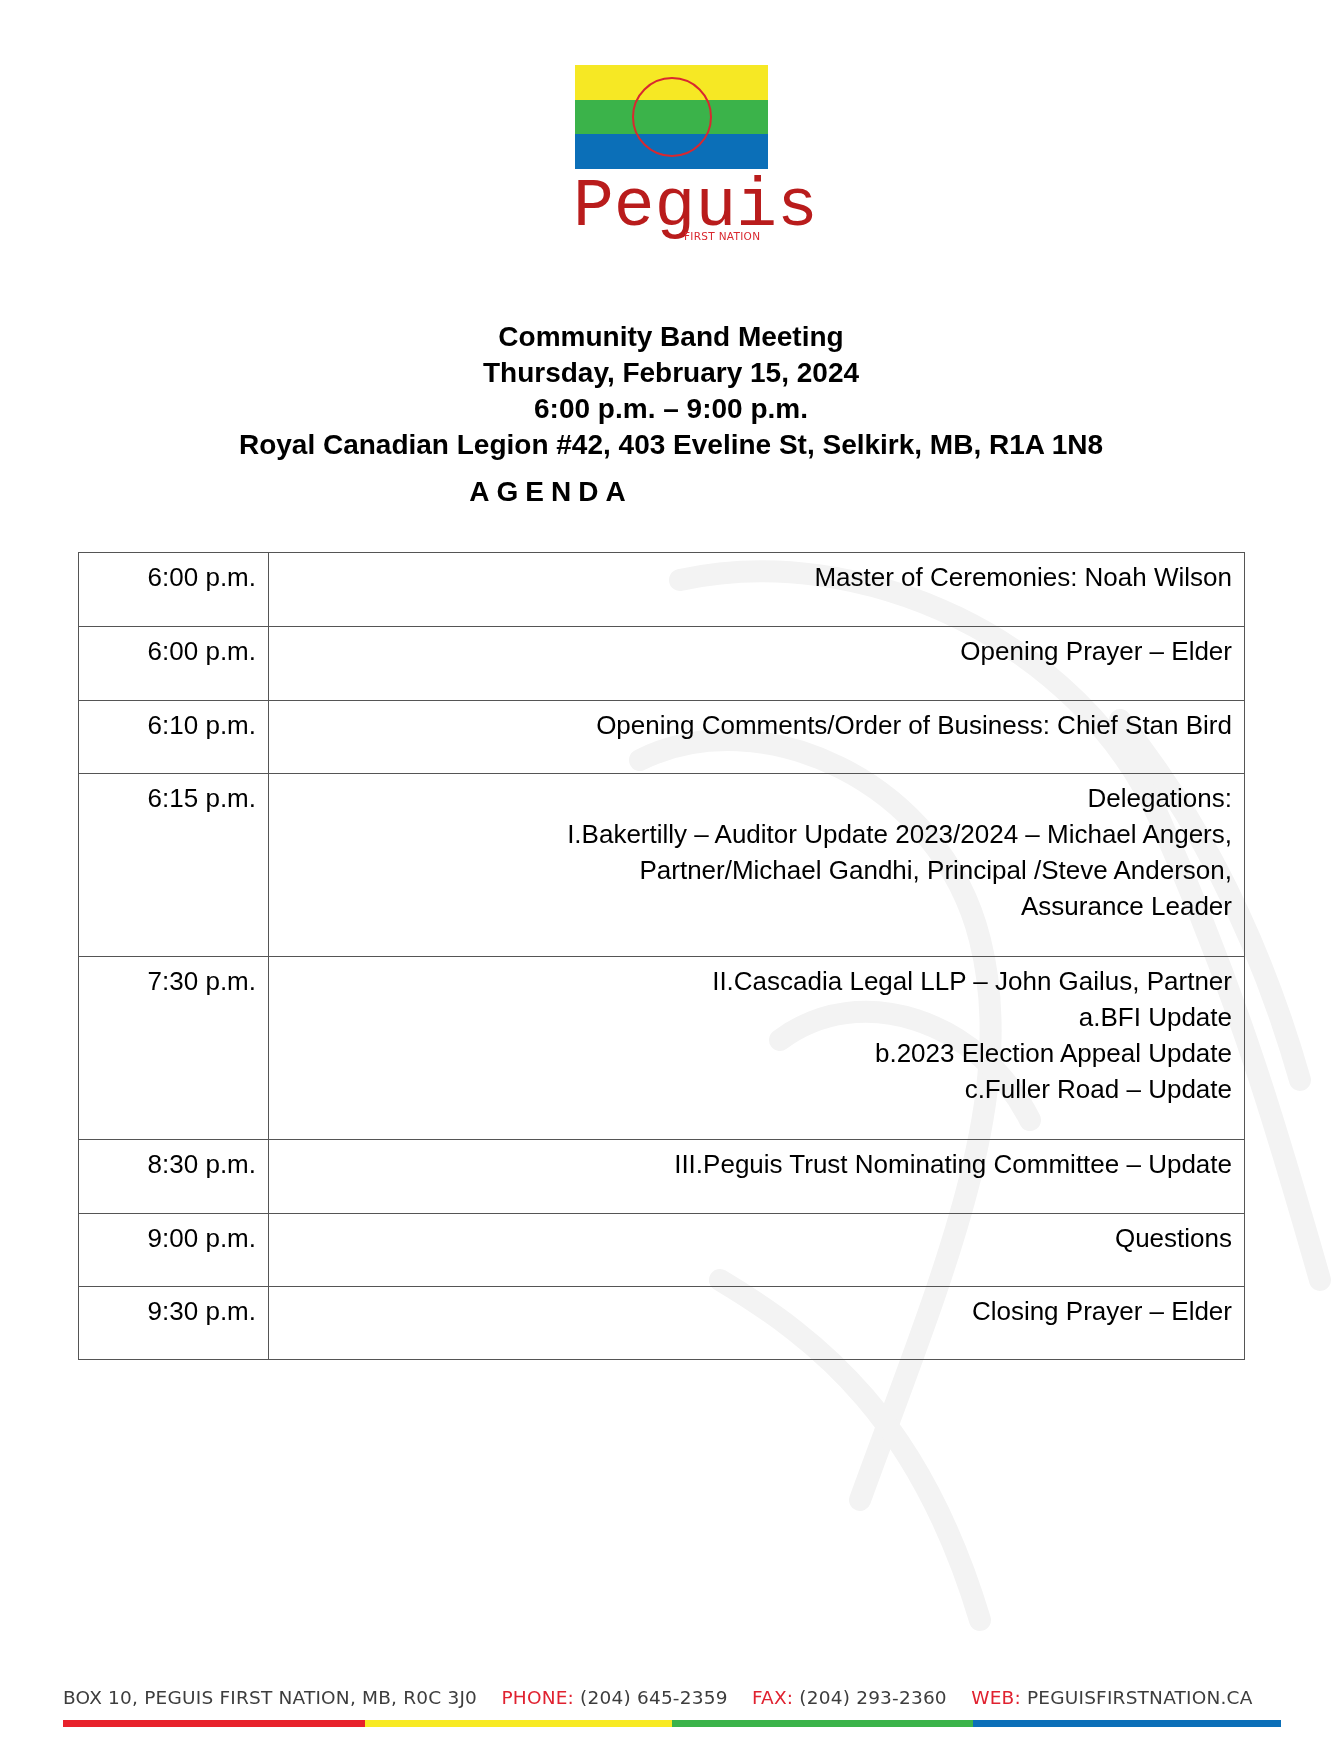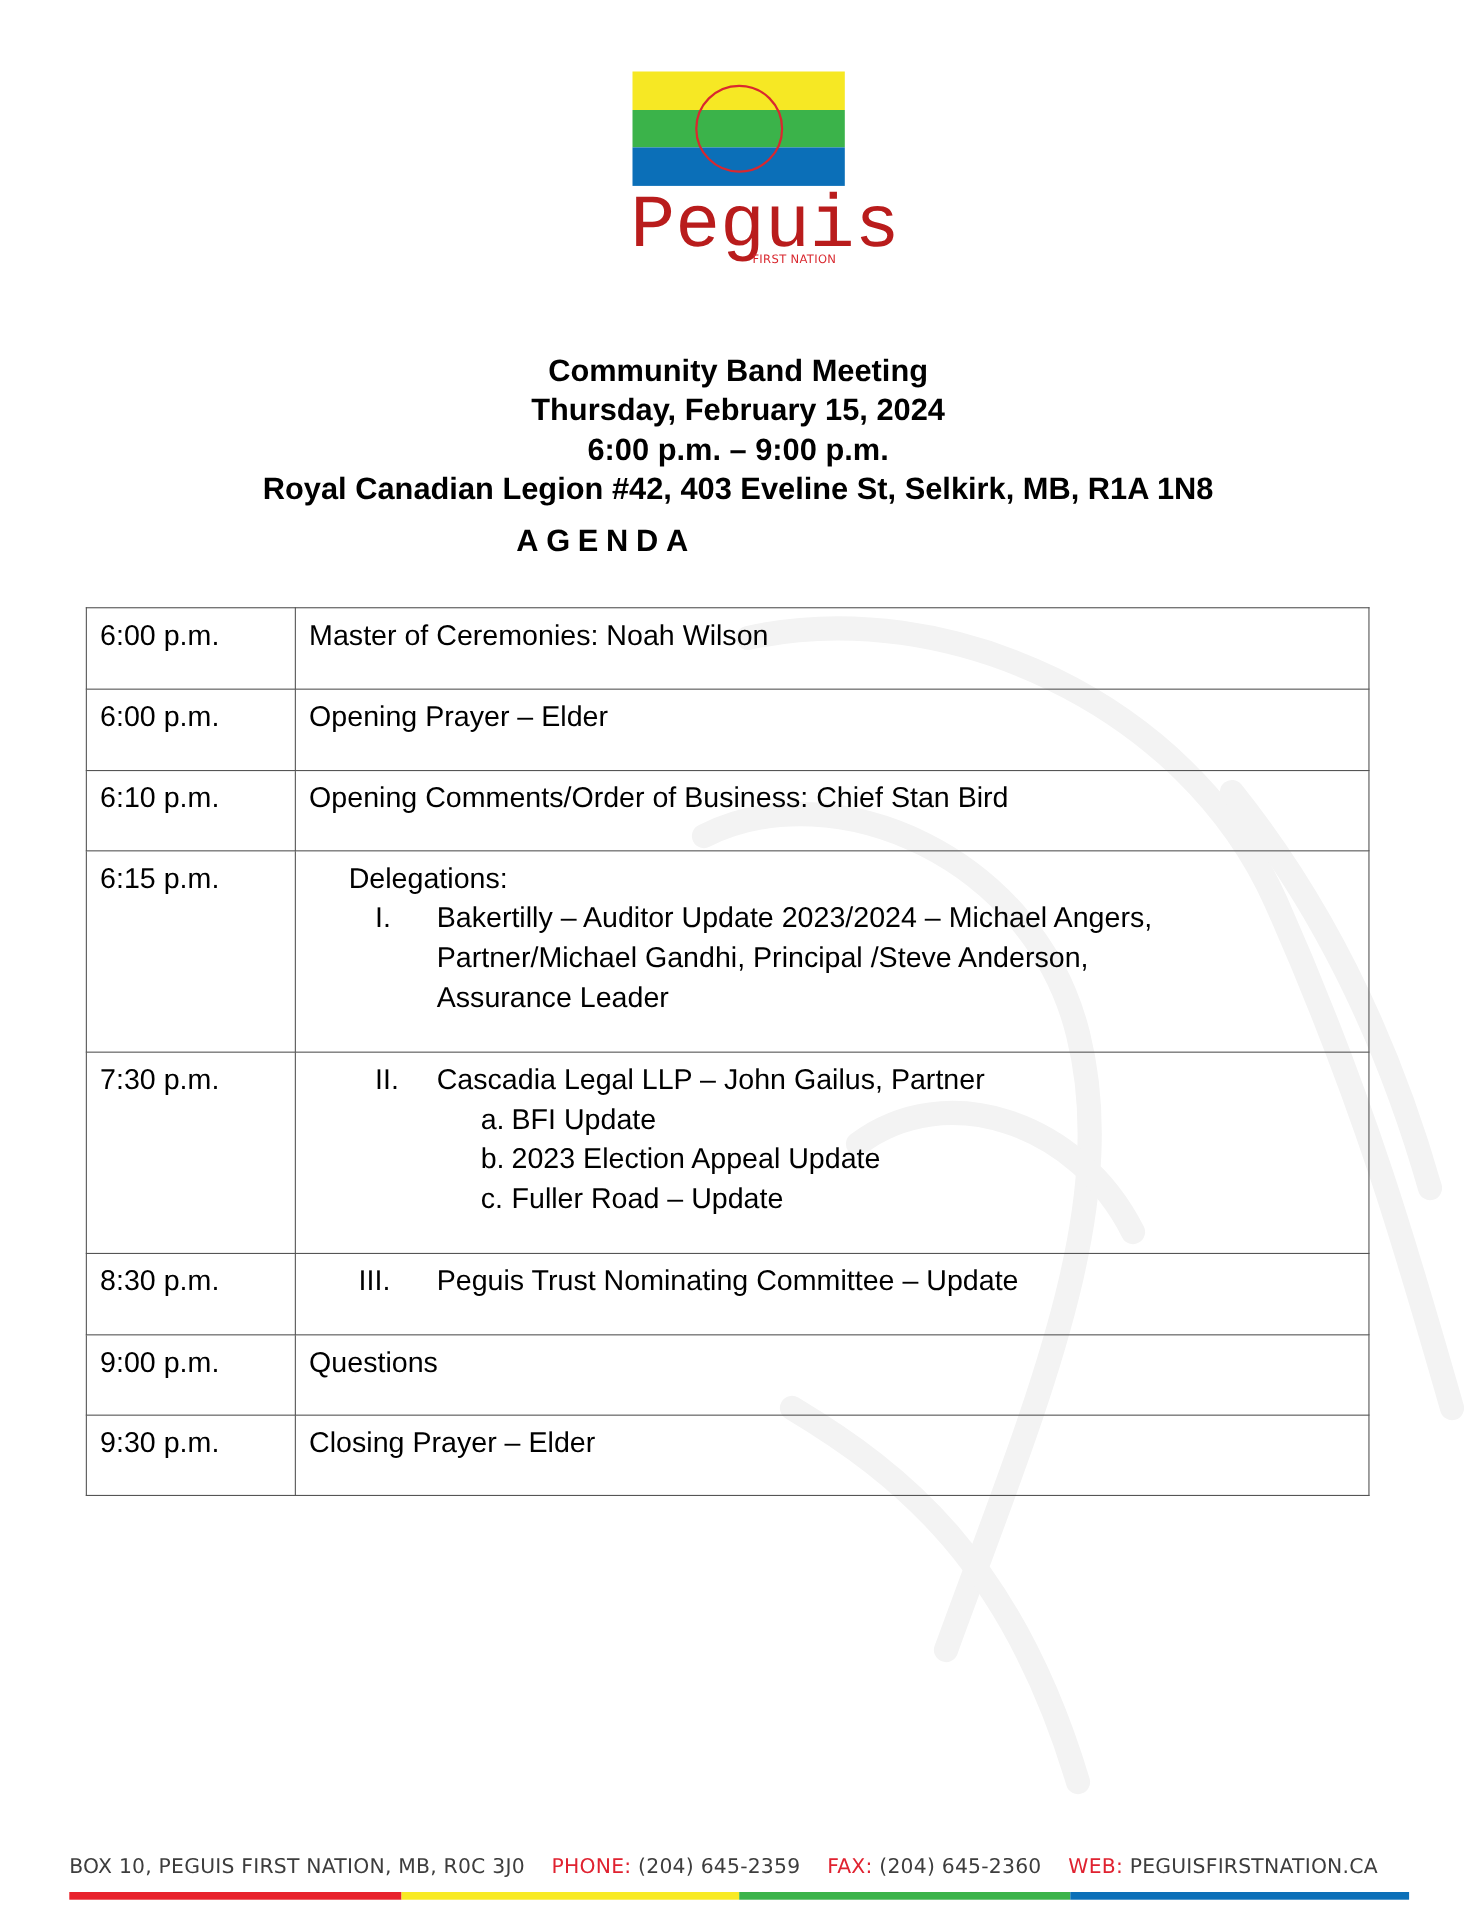--- a/index.html
+++ b/index.html
@@ -7,21 +7,21 @@
   .watermark { position: absolute; left: 560px; top: 520px; width: 782px; height: 1200px; pointer-events: none; }
   .logo { position: absolute; left: 575px; top: 65px; width: 193px; }
   .flag { position: relative; width: 193px; height: 104px; }
   .stripe { height: 34.67px; }
   .ring { position: absolute; left: 57px; top: 12px; width: 80px; height: 80px; border: 2.5px solid #d9282f; border-radius: 50%; box-sizing: border-box; }
   .brand { position: absolute; left: -2px; top: 108px; font-family: Liberation Mono, monospace; font-size: 68px; color: #b91c1c; letter-spacing: 0px; line-height: 1; }
   .brand-sub { position: absolute; left: 109px; top: 165px; font-family: "DejaVu Sans", sans-serif; font-size: 10.5px; color: #d9282f; letter-spacing: 0.3px; white-space: nowrap; }
   .header { position: absolute; left: 0; top: 296px; width: 1342px; text-align: center; font-weight: bold; font-size: 28px; line-height: 36px; margin-top: 23px; }
   .agenda-title { position: absolute; left: 0; top: 476px; width: 1102px; text-align: center; font-weight: bold; font-size: 28px; letter-spacing: 7px; }
   table.agenda { position: absolute; left: 78px; top: 552px; width: 1167px; border-collapse: collapse; font-size: 26px; }
-  table.agenda td { border: 1.5px solid #555; vertical-align: top; padding: 6px 12px 0 12px; line-height: 36px; }
+  table.agenda td { border: 1.5px solid #555; vertical-align: top; padding: 6px 12px 0 12px; line-height: 36px; text-align: right; }
   td.time { width: 165px; padding-left: 12px; }
   .line { display: block; white-space: nowrap; margin-left: 36px; }
   .sub1 { padding-left: 24px; }
   .sub1 .num { display: inline-block; width: 56px; }
   .cont { padding-left: 80px; }
   .sub2 { padding-left: 120px; }
   .sub2 .num { display: inline-block; width: 28px; }
   .footer-text { position: absolute; left: 63px; top: 1687px; font-family: "DejaVu Sans", sans-serif; font-size: 18.5px; color: #3d3d3d; white-space: nowrap; letter-spacing: 0.2px; }
   .footer-text .lbl { color: #e02230; }
   .footer-bar { position: absolute; left: 63px; top: 1720px; width: 1218px; height: 7px; display: flex; }
@@ -107,21 +107,21 @@
     <td>Closing Prayer – Elder</td>
   </tr>
 </tbody>
   </table>
 
 <div class="footer-text">
   <span>BOX 10, PEGUIS FIRST NATION, MB, R0C 3J0</span>&nbsp;&nbsp;&nbsp;
   <span class="lbl">PHONE:</span>
   <span>(204) 645-2359</span>&nbsp;&nbsp;&nbsp;
   <span class="lbl">FAX:</span>
-  <span>(204) 645-2360</span>&nbsp;&nbsp;&nbsp;
+  <span>(204) 293-2360</span>&nbsp;&nbsp;&nbsp;
   <span class="lbl">WEB:</span>
   <span>PEGUISFIRSTNATION.CA</span>
 </div>
 
 <div class="footer-bar">
   <div style="width:302px;background:#e8222c"></div>
   <div style="width:307px;background:#f8ea24"></div>
   <div style="width:301px;background:#3bb34a"></div>
   <div style="width:308px;background:#0b6fb8"></div>
 </div>

